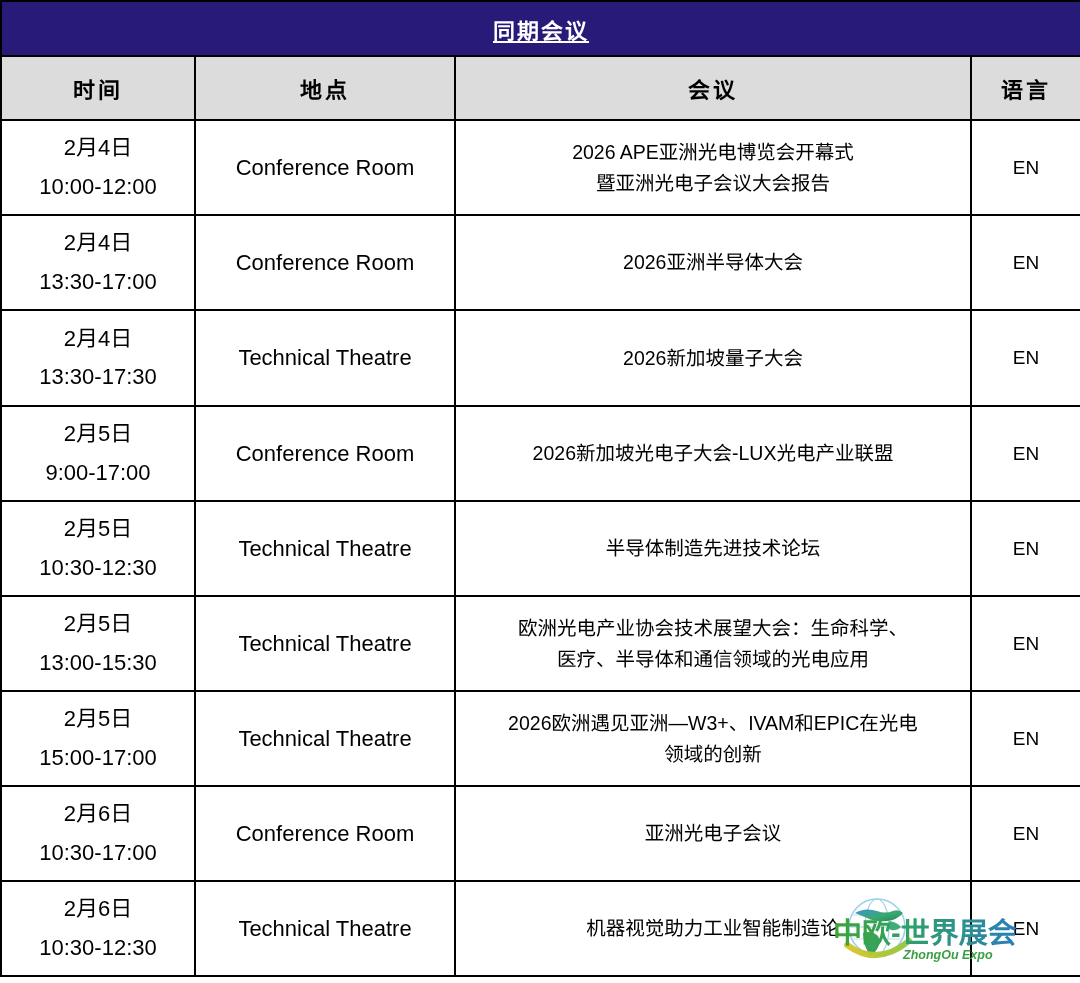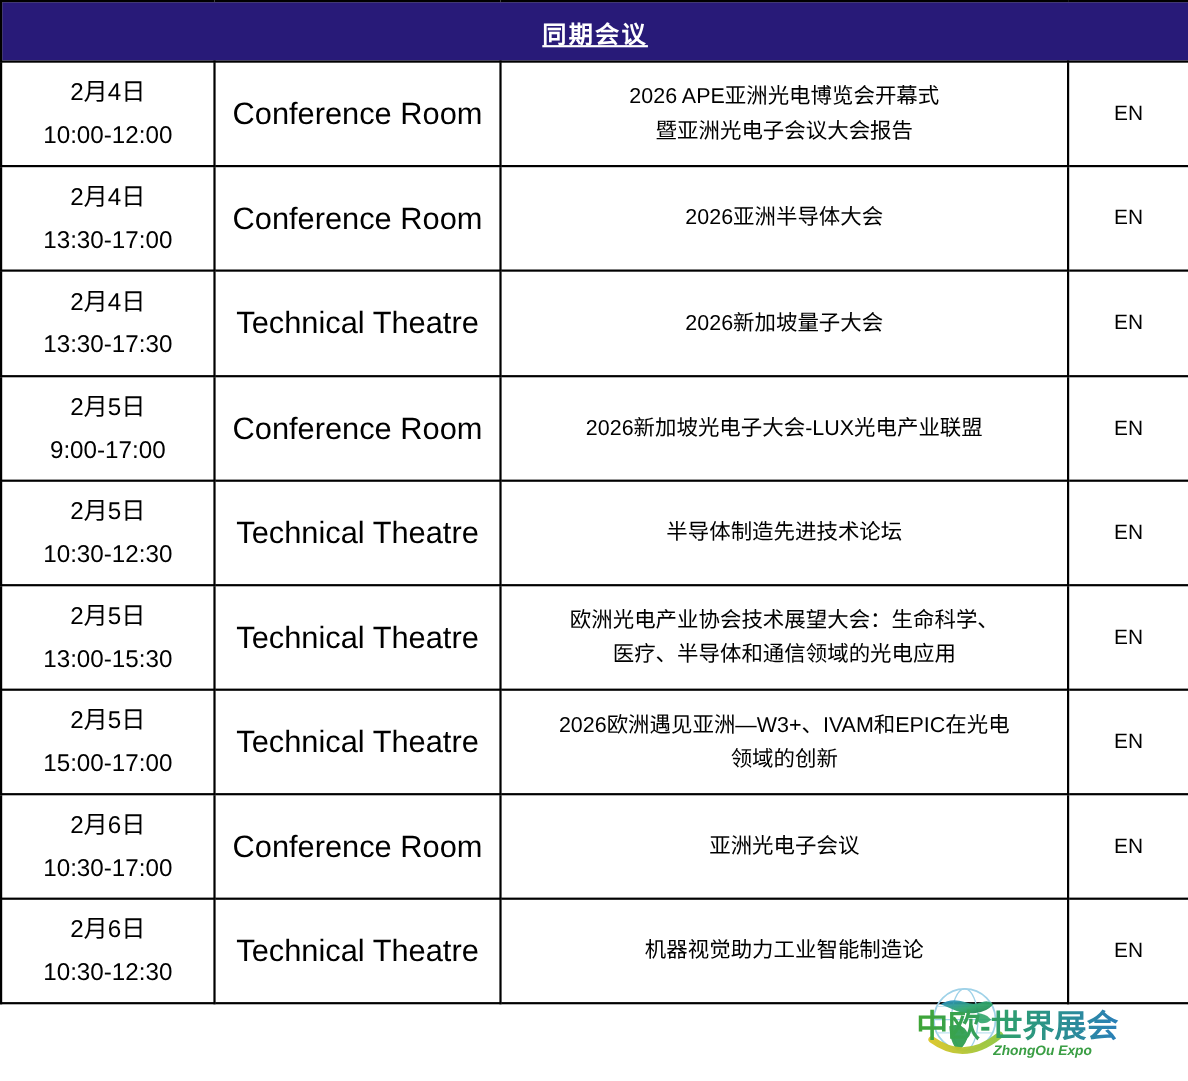--- a/index.html
+++ b/index.html
@@ -80,21 +80,21 @@
 
   .cell-time {
     font-size: 22px;
     line-height: 1.75;
     white-space: nowrap;
   }
   .cell-time .t-date { display: block; }
   .cell-time .t-span { display: block; }
 
   .cell-venue {
-    font-size: 28px;
+    font-size: 22px;
     white-space: nowrap;
     margin-top: 31px;
   }
 
   .cell-conf {
     font-size: 19.5px;
     line-height: 1.55;
   }
   .cell-conf .line { display: block; }
 
@@ -129,20 +129,26 @@
       <col class="c-lang">
     </colgroup>
 
     <tbody>
       <tr class="banner-row">
         <td colspan="4">
           <div class="banner">同期会议</div>
         </td>
       </tr>
 
+      <tr class="head-row">
+        <th>时间</th>
+        <th>地点</th>
+        <th>会议</th>
+        <th>语言</th>
+      </tr>
 
       <tr class="data-row h-1">
         <td class="cell-time">
           <span class="t-date">2月4日</span>
           <span class="t-span">10:00-12:00</span>
         </td>
         <td class="cell-venue">Conference Room</td>
         <td class="cell-conf">
           <span class="line">2026 APE亚洲光电博览会开幕式</span>
           <span class="line">暨亚洲光电子会议大会报告</span>

